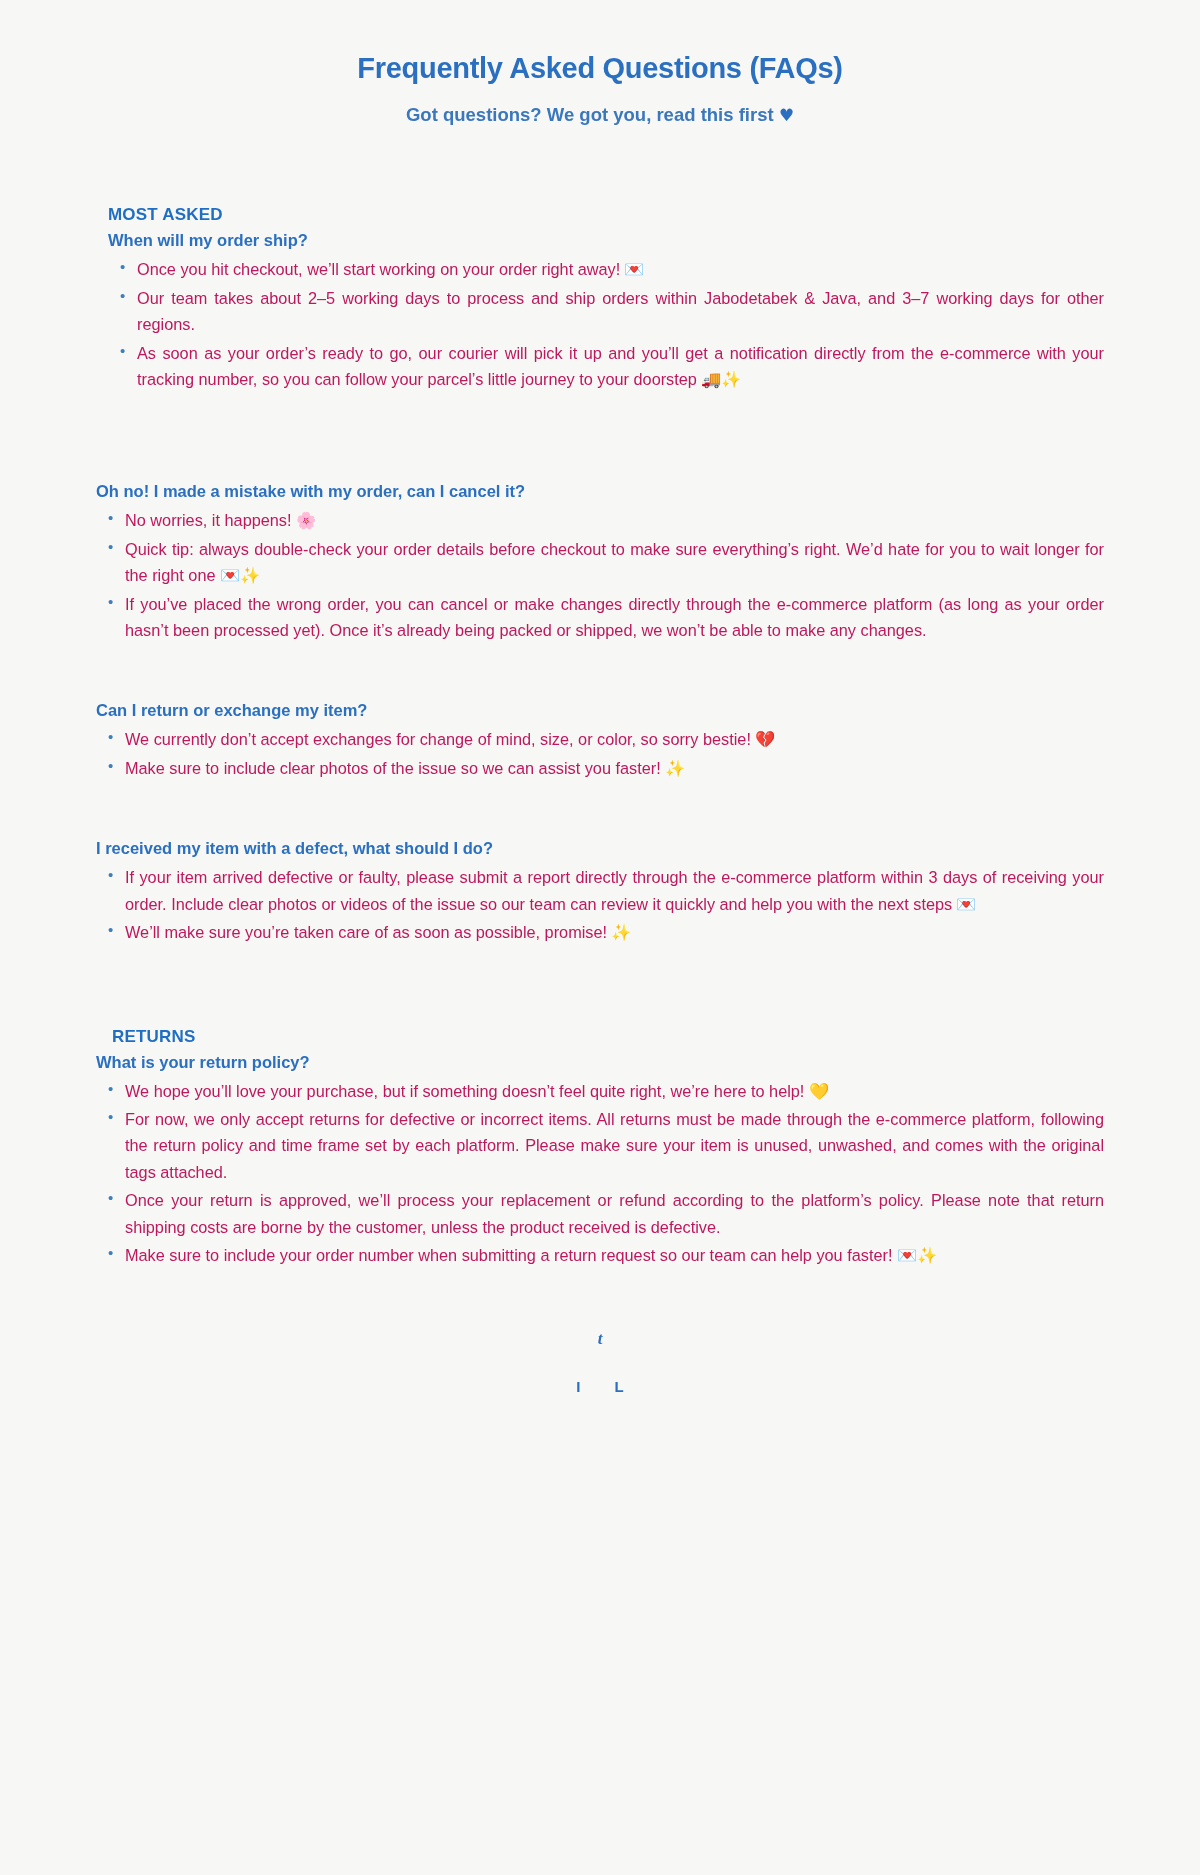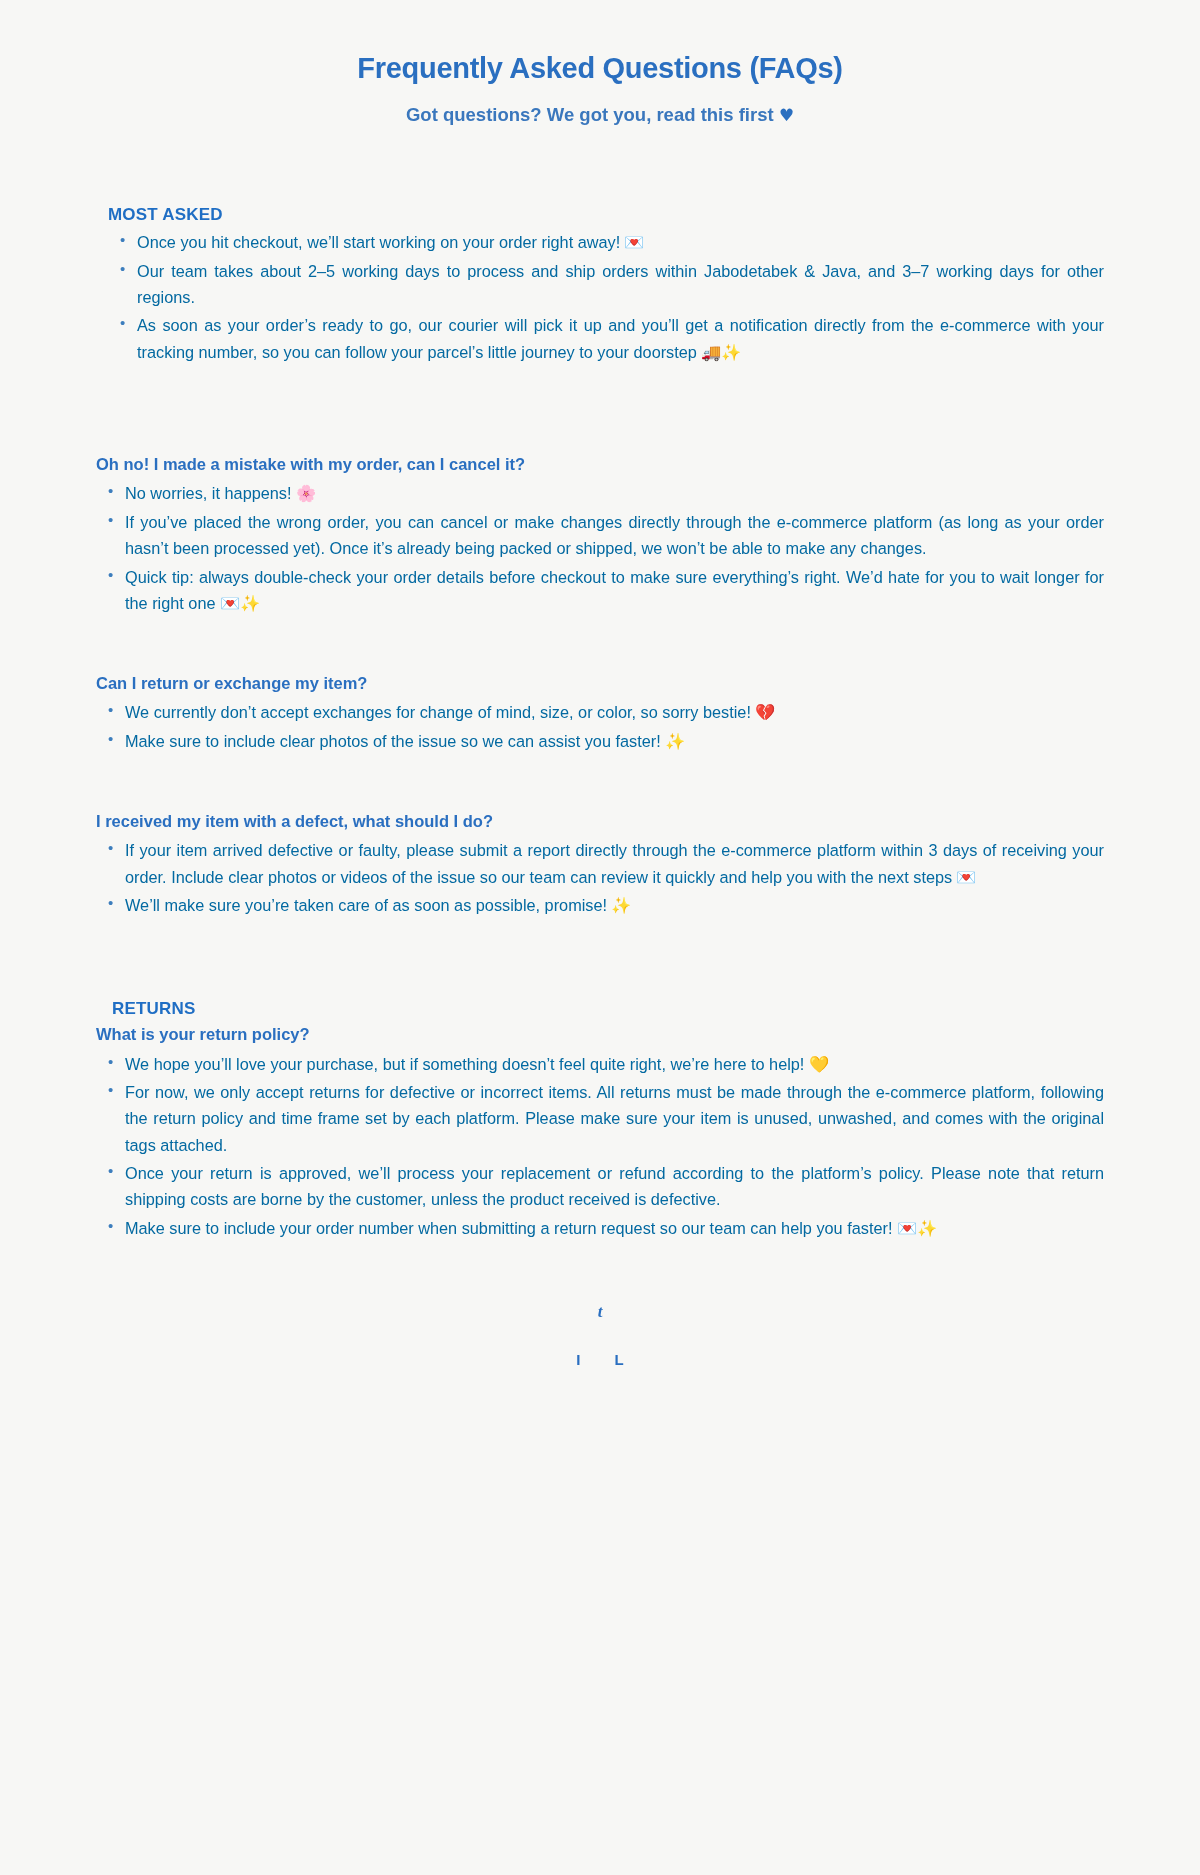--- a/index.html
+++ b/index.html
@@ -82,21 +82,21 @@
     list-style: none;
     margin: 0;
     padding: 0;
   }
   .qa-list li {
     position: relative;
     padding-left: 29px;
     margin-bottom: 2px;
     font-size: 16.3px;
     line-height: 1.62;
-    color: #0369a1;
+    color: #be185d;
     text-align: justify;
     text-justify: inter-word;
   }
   .qa-list li::before {
     content: "\2022";
     position: absolute;
     left: 12px;
     top: -1px;
     font-size: 15px;
     color: #3d7ebd;
@@ -156,35 +156,36 @@
     <h1 class="faq-title">Frequently Asked Questions (FAQs)</h1>
     <p class="faq-subtitle"><span>Got questions? We got you, read this first </span><span class="heart emoji">♥</span></p>
   </div>
 
   <div class="content">
 
     <div class="group">
       <div class="group-label">MOST ASKED</div>
 
       <div class="qa first">
+        <div class="qa-question">When will my order ship?</div>
         <ul class="qa-list">
           <li>Once you hit checkout, we’ll start working on your order right away! 💌</li>
           <li>Our team takes about 2–5 working days to process and ship orders within Jabodetabek &amp; Java, and 3–7 working days for other regions.</li>
           <li>As soon as your order’s ready to go, our courier will pick it up and you’ll get a notification directly from the e-commerce with your tracking number, so you can follow your parcel’s little journey to your doorstep 🚚✨</li>
         </ul>
       </div>
 
       <div class="spacer-lg"></div>
 
       <div class="qa">
         <div class="qa-question">Oh no! I made a mistake with my order, can I cancel it?</div>
         <ul class="qa-list">
           <li class="nojust">No worries, it happens! 🌸</li>
+          <li>Quick tip: always double-check your order details before checkout to make sure everything’s right. We’d hate for you to wait longer for the right one 💌✨</li>
           <li>If you’ve placed the wrong order, you can cancel or make changes directly through the e-commerce platform (as long as your order hasn’t been processed yet). Once it’s already being packed or shipped, we won’t be able to make any changes.</li>
-          <li>Quick tip: always double-check your order details before checkout to make sure everything’s right. We’d hate for you to wait longer for the right one 💌✨</li>
         </ul>
       </div>
 
       <div class="spacer-md"></div>
 
       <div class="qa">
         <div class="qa-question">Can I return or exchange my item?</div>
         <ul class="qa-list">
           <li>We currently don’t accept exchanges for change of mind, size, or color, so sorry bestie! 💔</li>
           <li>Make sure to include clear photos of the issue so we can assist you faster! ✨</li>

